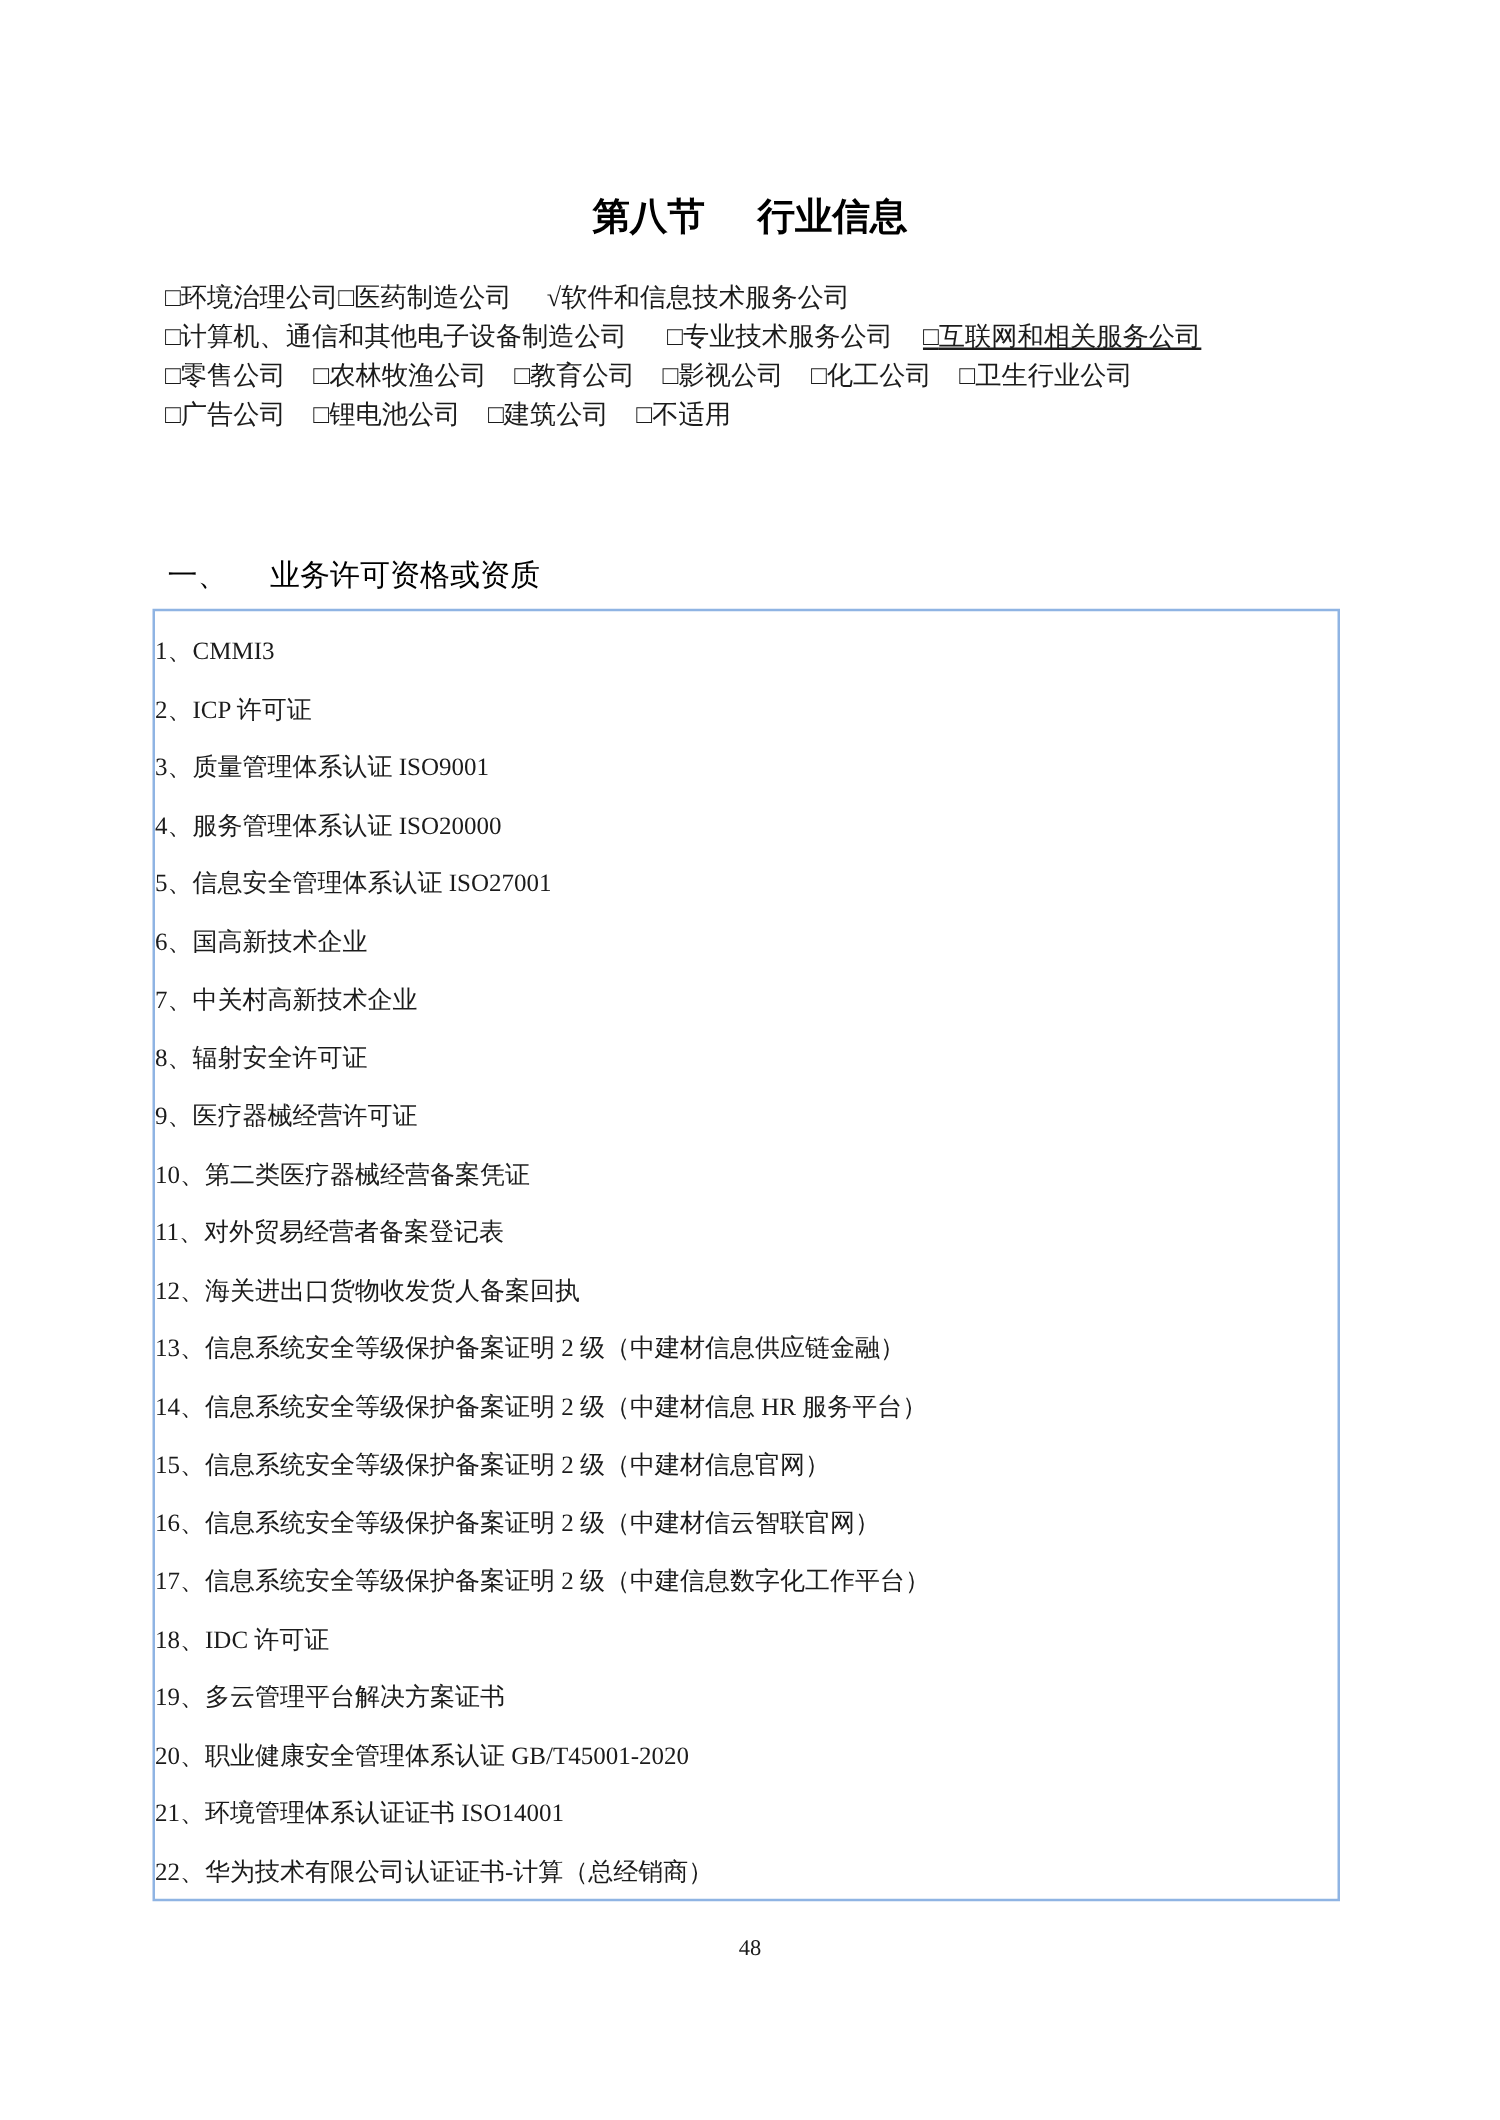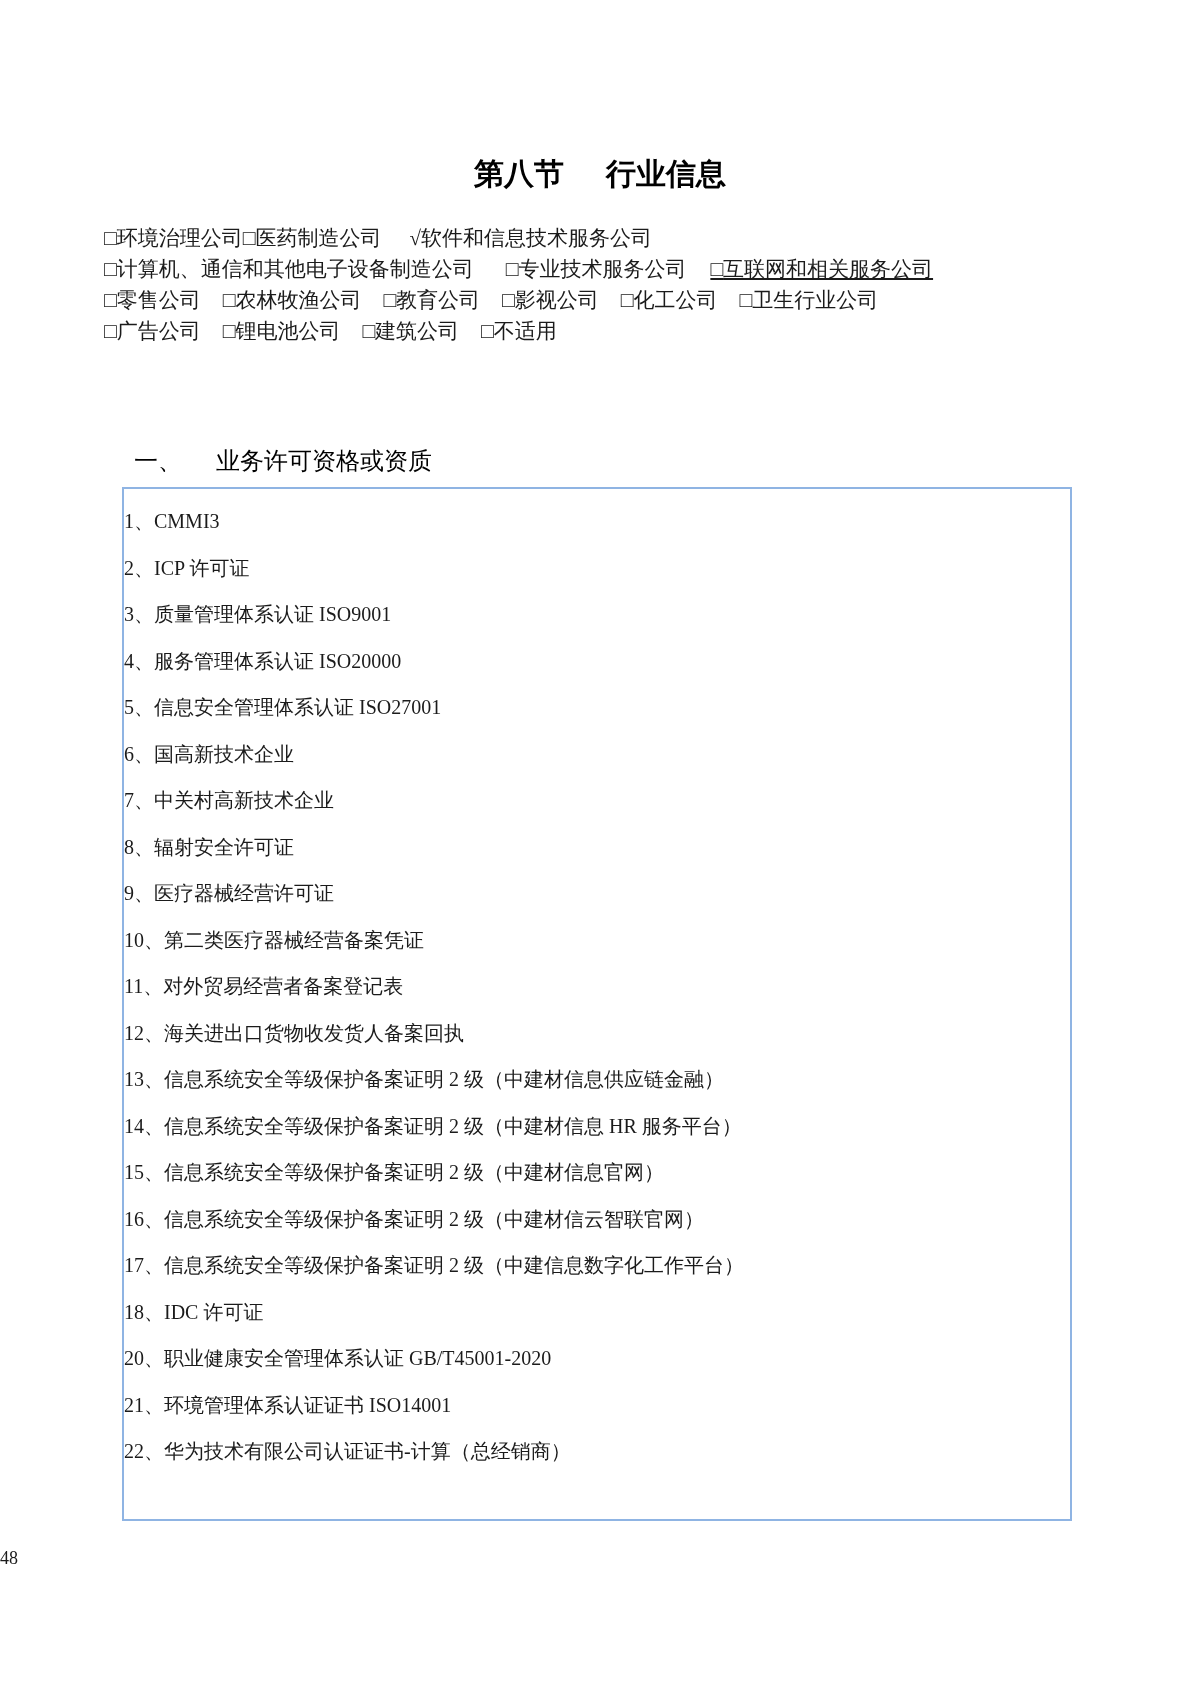--- a/index.html
+++ b/index.html
@@ -21,21 +21,21 @@
     font-family: "Liberation Sans", sans-serif;
     font-weight: bold;
     font-size: 30px;
     line-height: 36px;
     color: #000000;
     margin: 0;
   }
   .doc-title .title-part2 { margin-left: 42px; }
   .checklist {
     position: absolute;
-    left: 104px;
+    left: 132px;
     top: 223px;
     width: 980px;
     font-size: 21px;
     line-height: 31px;
     color: #1b1b1b;
   }
   .checklist .row { white-space: nowrap; }
   .checklist .opt { display: inline-block; }
   .section-heading {
     position: absolute;
@@ -66,20 +66,21 @@
     font-size: 20px;
     line-height: 46.5px;
     white-space: nowrap;
     color: #1b1b1b;
   }
   .page-number {
     position: absolute;
     top: 1548px;
     left: 0;
     width: 100%;
+    text-align: center;
     font-size: 18px;
     color: #1b1b1b;
   }
 </style>
 </head>
 <body>
 
 <div class="page">
 
   <h1 class="doc-title">
@@ -110,20 +111,21 @@
         <div class="license-item">9、医疗器械经营许可证</div>
         <div class="license-item">10、第二类医疗器械经营备案凭证</div>
         <div class="license-item">11、对外贸易经营者备案登记表</div>
         <div class="license-item">12、海关进出口货物收发货人备案回执</div>
         <div class="license-item">13、信息系统安全等级保护备案证明 2 级（中建材信息供应链金融）</div>
         <div class="license-item">14、信息系统安全等级保护备案证明 2 级（中建材信息 HR 服务平台）</div>
         <div class="license-item">15、信息系统安全等级保护备案证明 2 级（中建材信息官网）</div>
         <div class="license-item">16、信息系统安全等级保护备案证明 2 级（中建材信云智联官网）</div>
         <div class="license-item">17、信息系统安全等级保护备案证明 2 级（中建信息数字化工作平台）</div>
         <div class="license-item">18、IDC 许可证</div>
+        <div class="license-item">19、多云管理平台解决方案证书</div>
         <div class="license-item">20、职业健康安全管理体系认证 GB/T45001-2020</div>
         <div class="license-item">21、环境管理体系认证证书 ISO14001</div>
         <div class="license-item">22、华为技术有限公司认证证书-计算（总经销商）</div>
       </div>
   </div>
 
   <div class="page-number">48</div>
 
 </div>
 

